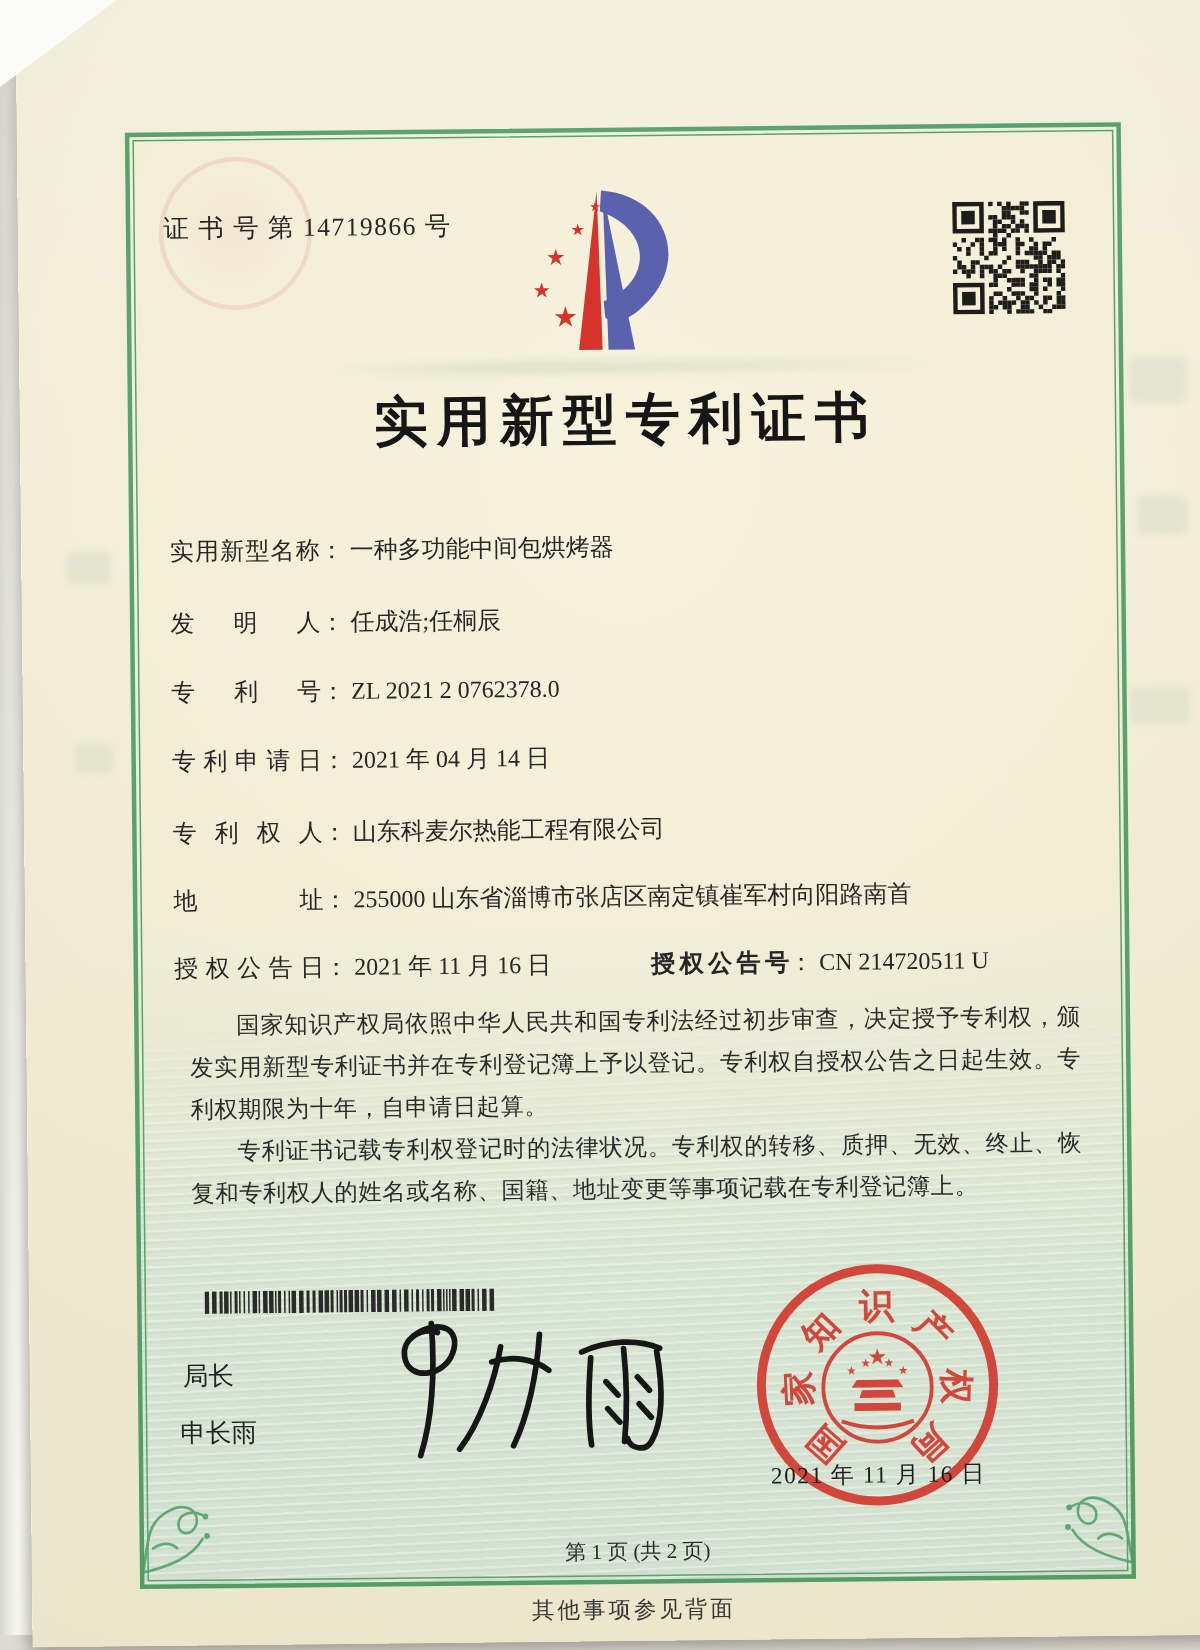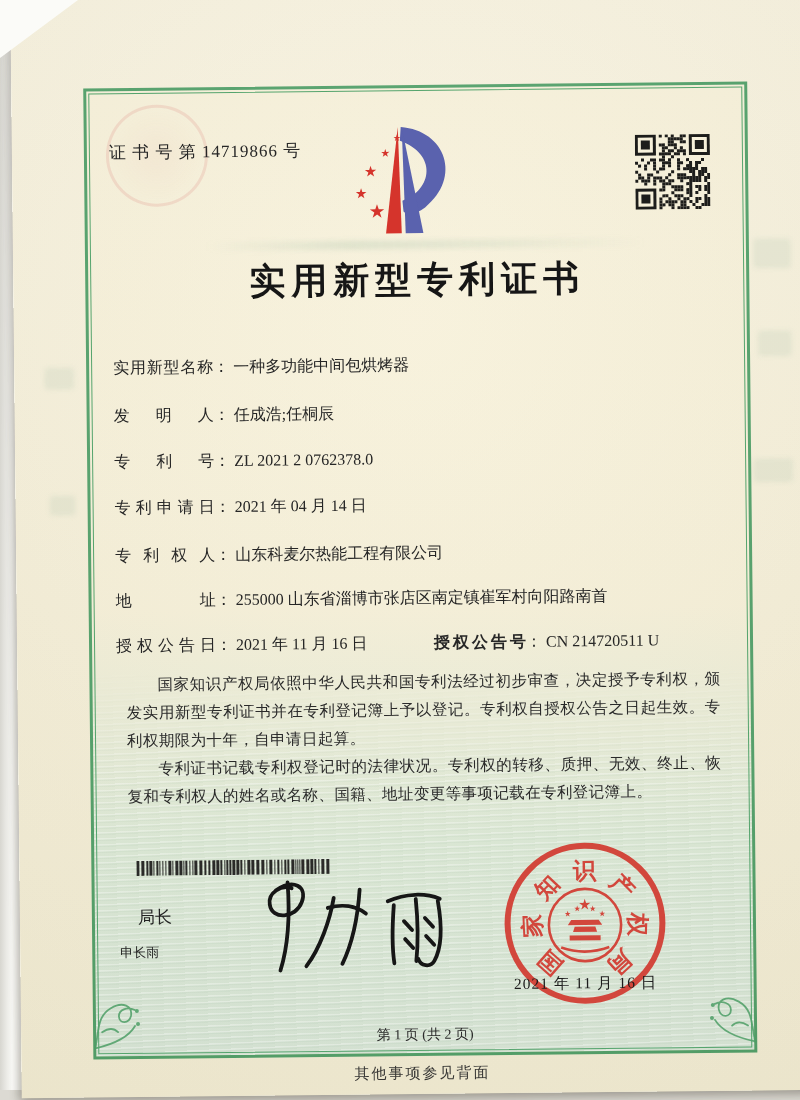--- a/index.html
+++ b/index.html
@@ -41,22 +41,22 @@
   .flabel{display:inline-block;width:100px;text-align:justify;text-align-last:justify;}
   .fval{margin-left:4px;}
   .fpair2{position:absolute;left:318px;top:0;white-space:nowrap;}
   .fpair2 .flabel{width:92px;font-weight:bold;}
 
   .paras{position:absolute;left:34px;top:580px;width:594px;z-index:2;}
   .paras p{margin:0;text-indent:2em;font-size:15.5px;line-height:28px;letter-spacing:.4px;
     text-align:justify;color:#2a2a2a;}
 
   .barcode{position:absolute;left:42px;top:770px;width:198px;height:15px;z-index:2;}
-  .signer-title{position:absolute;left:43px;top:815px;font-size:17px;color:#222;z-index:2;}
-  .signer-name{position:absolute;left:25px;top:853px;font-size:13px;color:#222;z-index:2;font-family:Liberation Serif, serif;}
+  .signer-title{position:absolute;left:27px;top:815px;font-size:17px;color:#222;z-index:2;}
+  .signer-name{position:absolute;left:25px;top:853px;font-size:17px;color:#222;z-index:2;font-family:Liberation Serif, serif;}
   .sig{position:absolute;left:147px;top:783px;width:212px;height:108px;z-index:3;}
 
   .seal{position:absolute;left:404px;top:751px;width:172px;height:172px;z-index:4;opacity:.92;}
   .seal-date{position:absolute;left:398px;top:887px;width:184px;text-align:center;font-size:15.5px;
     letter-spacing:1px;color:#1c1c1c;z-index:5;white-space:nowrap;}
 
   .page-footer{position:absolute;left:0;width:100%;top:938px;text-align:center;font-size:14px;color:#2a2a2a;z-index:2;}
   .orn{position:absolute;width:62px;height:62px;top:897px;z-index:2;}
   .orn.left{left:-4px;}
   .orn.right{right:-4px;transform:scaleX(-1);}

